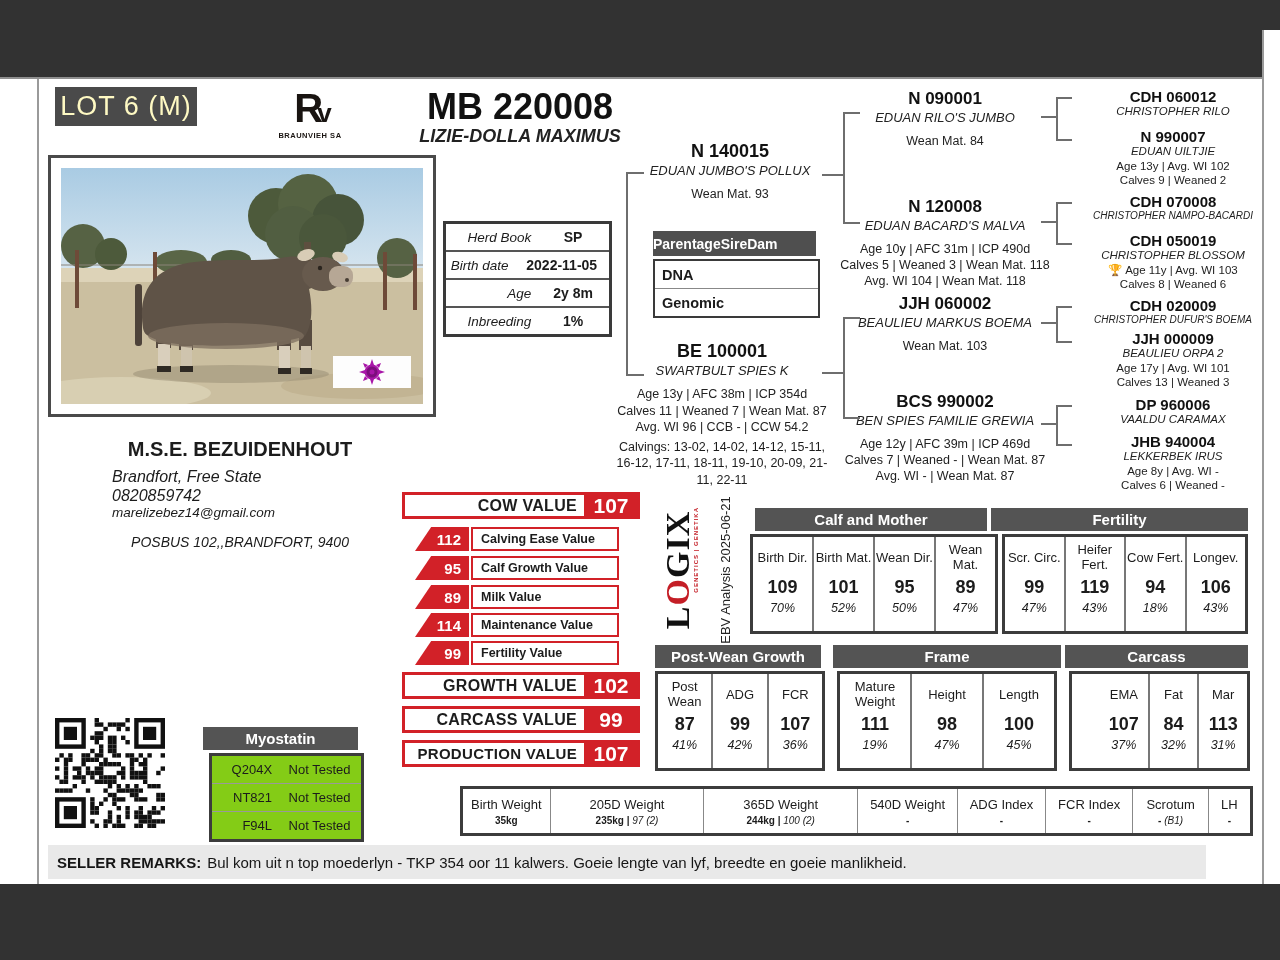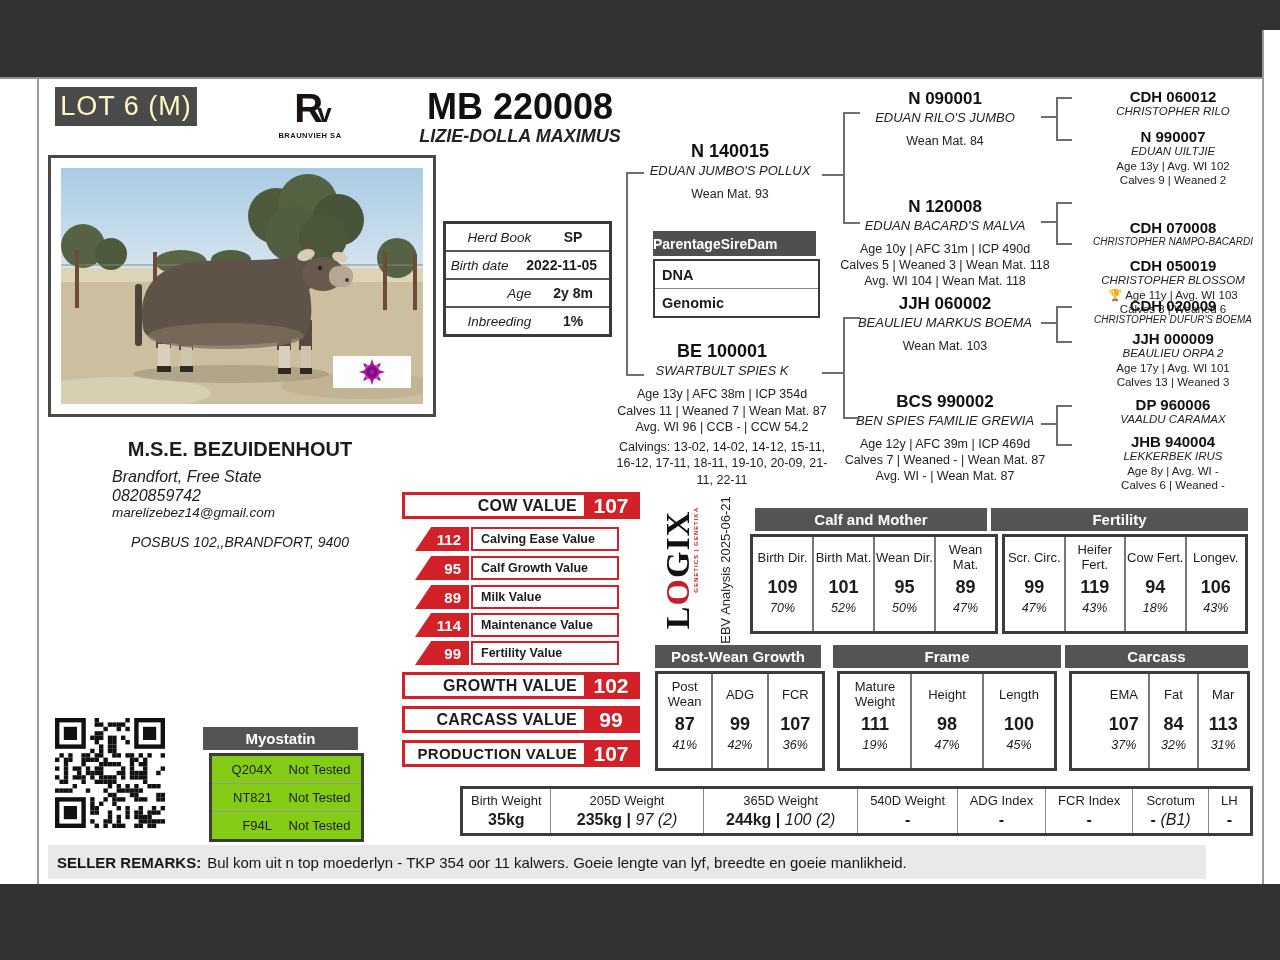--- a/index.html
+++ b/index.html
@@ -84,21 +84,21 @@
             border-right:2px solid #777;padding-top:5px;}
   .ebv-cell:last-child{border-right:none;}
   .ebv-head{font-size:13px;line-height:1.15;text-align:center;min-height:32px;display:flex;align-items:center;}
   .ebv-val{font-size:18px;font-weight:bold;margin-top:3px;}
   .ebv-acc{font-size:12.5px;font-style:italic;margin-top:3px;}
   
   .weights{left:460px;top:786px;width:793px;height:50px;border:3px solid #3c3c3c;background:#fff;box-sizing:border-box;display:flex;}
   .w-col{display:flex;flex-direction:column;border-right:1.5px solid #888;align-items:center;justify-content:center;}
   .w-col:last-child{border-right:none;}
   .w-head{font-size:13px;margin-bottom:3px;white-space:nowrap;}
-  .w-val{font-size:16px;font-weight:bold;white-space:nowrap;}
+  .w-val{font-size:10px;font-weight:bold;white-space:nowrap;}
   .w-val .w-extra{font-weight:normal;font-style:italic;margin-top:16px;}
   
   .myo-header{left:203px;top:727px;width:155px;height:23px;}
   .myo-body{left:209px;top:753px;width:155px;border:3px solid #3c3c3c;background:#84cc16;box-sizing:border-box;}
   .myo-row{display:flex;height:27px;align-items:center;font-size:13px;border-bottom:1.5px solid #999;}
   .myo-row:last-child{border-bottom:none;}
   .myo-gene{width:42%;text-align:right;padding-right:6px;}
   .myo-res{width:58%;text-align:center;}
   
   .remarks{left:48px;top:845px;width:1158px;height:34px;background:#e9e9e9;display:flex;align-items:center;
@@ -285,25 +285,25 @@
       <div class="node gen4" style="left: 1080px; top: 88px; width: 186px;">
         <div class="ped-id">CDH 060012</div>
         <div class="ped-name">CHRISTOPHER RILO</div>
       </div>
       <div class="node gen4" style="left: 1080px; top: 128px; width: 186px;">
         <div class="ped-id">N 990007</div>
         <div class="ped-name">EDUAN UILTJIE</div>
         <div class="ped-line">Age 13y | Avg. WI 102</div>
         <div class="ped-line">Calves 9 | Weaned 2</div>
       </div>
-      <div class="node gen4" style="left: 1080px; top: 193px; width: 186px; margin-top: 26px;">
+      <div class="node gen4" style="left: 1080px; top: 193px; width: 186px;">
         <div class="ped-id">CDH 070008</div>
         <div class="ped-name" style="font-size: 10px;">CHRISTOPHER NAMPO-BACARDI</div>
       </div>
-      <div class="node gen4" style="left: 1080px; top: 232px; width: 186px; margin-top: 25px;">
+      <div class="node gen4" style="left: 1080px; top: 232px; width: 186px;">
         <div class="ped-id">CDH 050019</div>
         <div class="ped-name">CHRISTOPHER BLOSSOM</div>
         <div class="ped-line">🏆 Age 11y | Avg. WI 103</div>
         <div class="ped-line">Calves 8 | Weaned 6</div>
       </div>
       <div class="node gen4" style="left: 1080px; top: 297px; width: 186px;">
         <div class="ped-id">CDH 020009</div>
         <div class="ped-name" style="font-size: 10px;">CHRISTOPHER DUFUR'S BOEMA</div>
       </div>
       <div class="node gen4" style="left: 1080px; top: 330px; width: 186px;">

